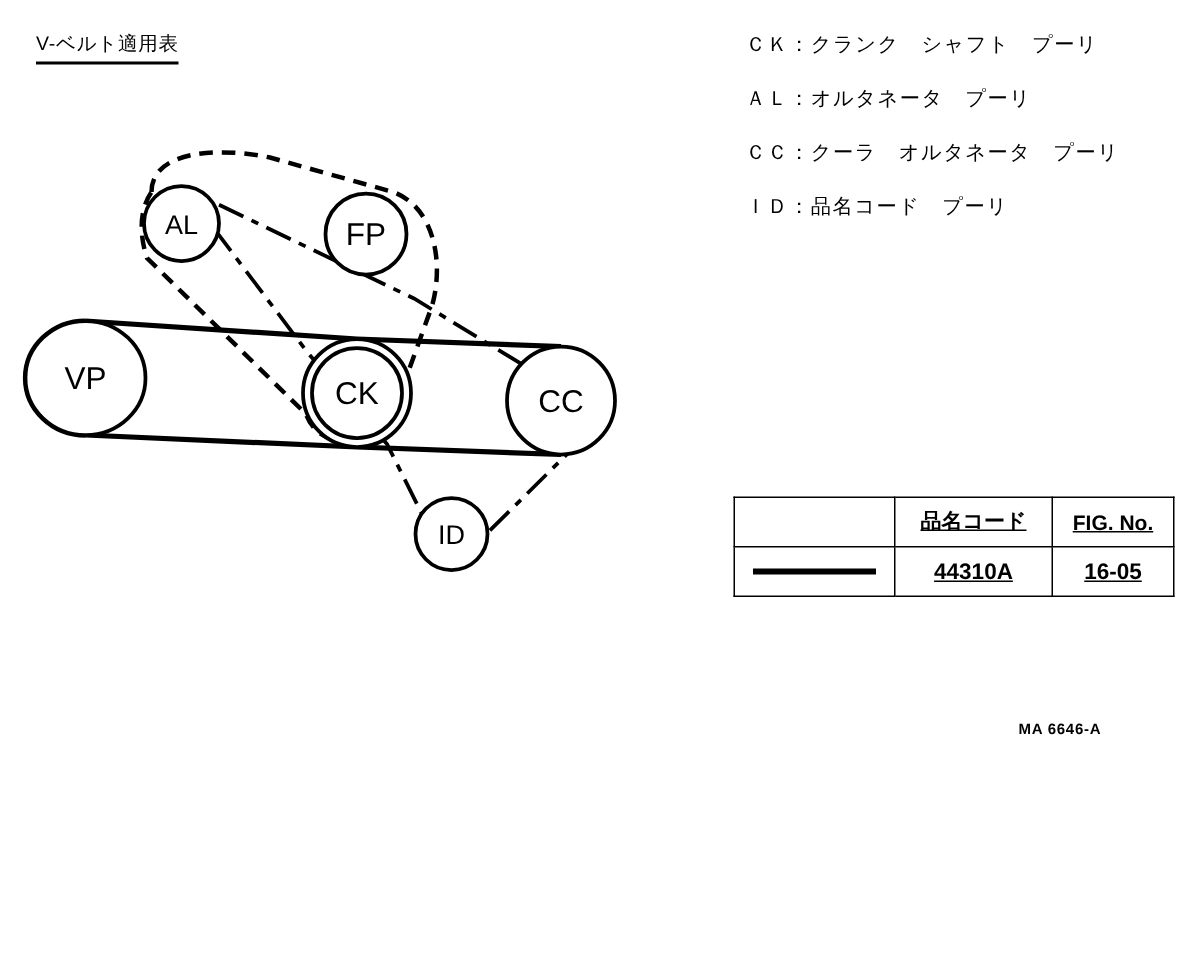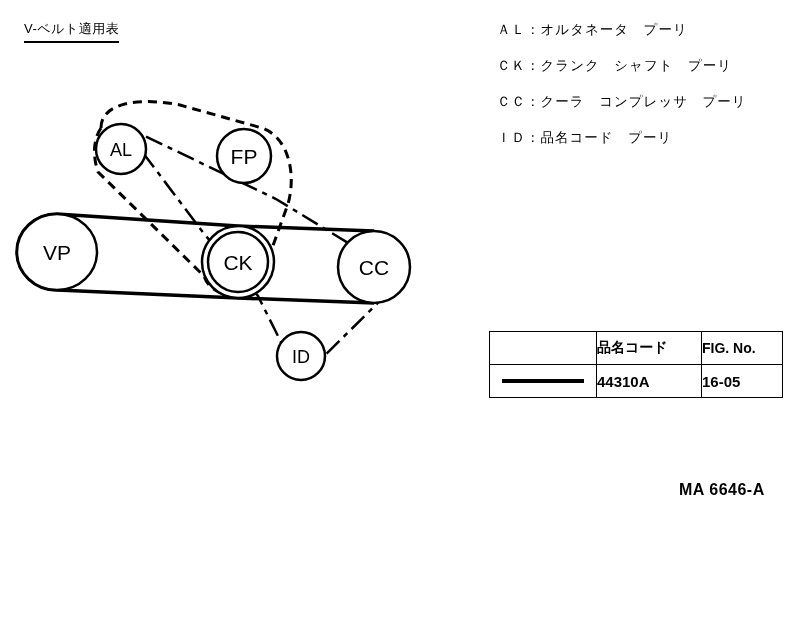--- a/index.html
+++ b/index.html
@@ -73,21 +73,23 @@
     top: 331px;
     border-collapse: collapse;
     background: #fff;
   }
   .belt-table td, .belt-table th {
     border: 1.5px solid #000;
     height: 32px;
     font-size: 15px;
     font-weight: bold;
     font-family: "Liberation Sans", sans-serif;
+    text-align: center;
     padding: 0;
+    text-decoration: underline;
   }
   .col-sample { width: 106px; }
   .col-code   { width: 104px; }
   .col-fig    { width: 80px; }
   .belt-table thead td { font-size: 14px; }
 
   .sample-cell {
     position: relative;
   }
   .sample-line {
@@ -103,37 +105,37 @@
   .sample-line.dashdot{
     border: 0;
     height: 4px;
     background-image: repeating-linear-gradient(to right, #000 0 16px, transparent 16px 22px, #000 22px 27px, transparent 27px 33px);
   }
 
   .ma-code {
     position: absolute;
     left: 679px;
     top: 481px;
-    font-size: 16px;
+    font-size: 10px;
     font-weight: bold;
     letter-spacing: 0.5px;
     white-space: nowrap;
   }
 </style>
 </head>
 <body>
 
 <div id="page">
 
   <div class="diagram-title">V-ベルト適用表</div>
 
   <div class="legend-list">
+    <div class="legend-row">ＣＫ：クランク　シャフト　プーリ</div>
     <div class="legend-row">ＡＬ：オルタネータ　プーリ</div>
-    <div class="legend-row">ＣＫ：クランク　シャフト　プーリ</div>
-    <div class="legend-row">ＣＣ：クーラ　コンプレッサ　プーリ</div>
+    <div class="legend-row">ＣＣ：クーラ　オルタネータ　プーリ</div>
     <div class="legend-row">ＩＤ：品名コード　プーリ</div>
   </div>
 
   <svg id="belt-svg" width="470" height="340" viewBox="0 0 470 340">
 
     <g fill="none" stroke="#000" stroke-width="2.5" stroke-dasharray="18 6 5 6">
       <path d="M 122 45 L 205 155 L 258 216 L 300 300 L 404 197 L 276 119 Z"></path>
     </g>
 
     <g fill="none" stroke="#000" stroke-width="3" stroke-dasharray="9 6">

